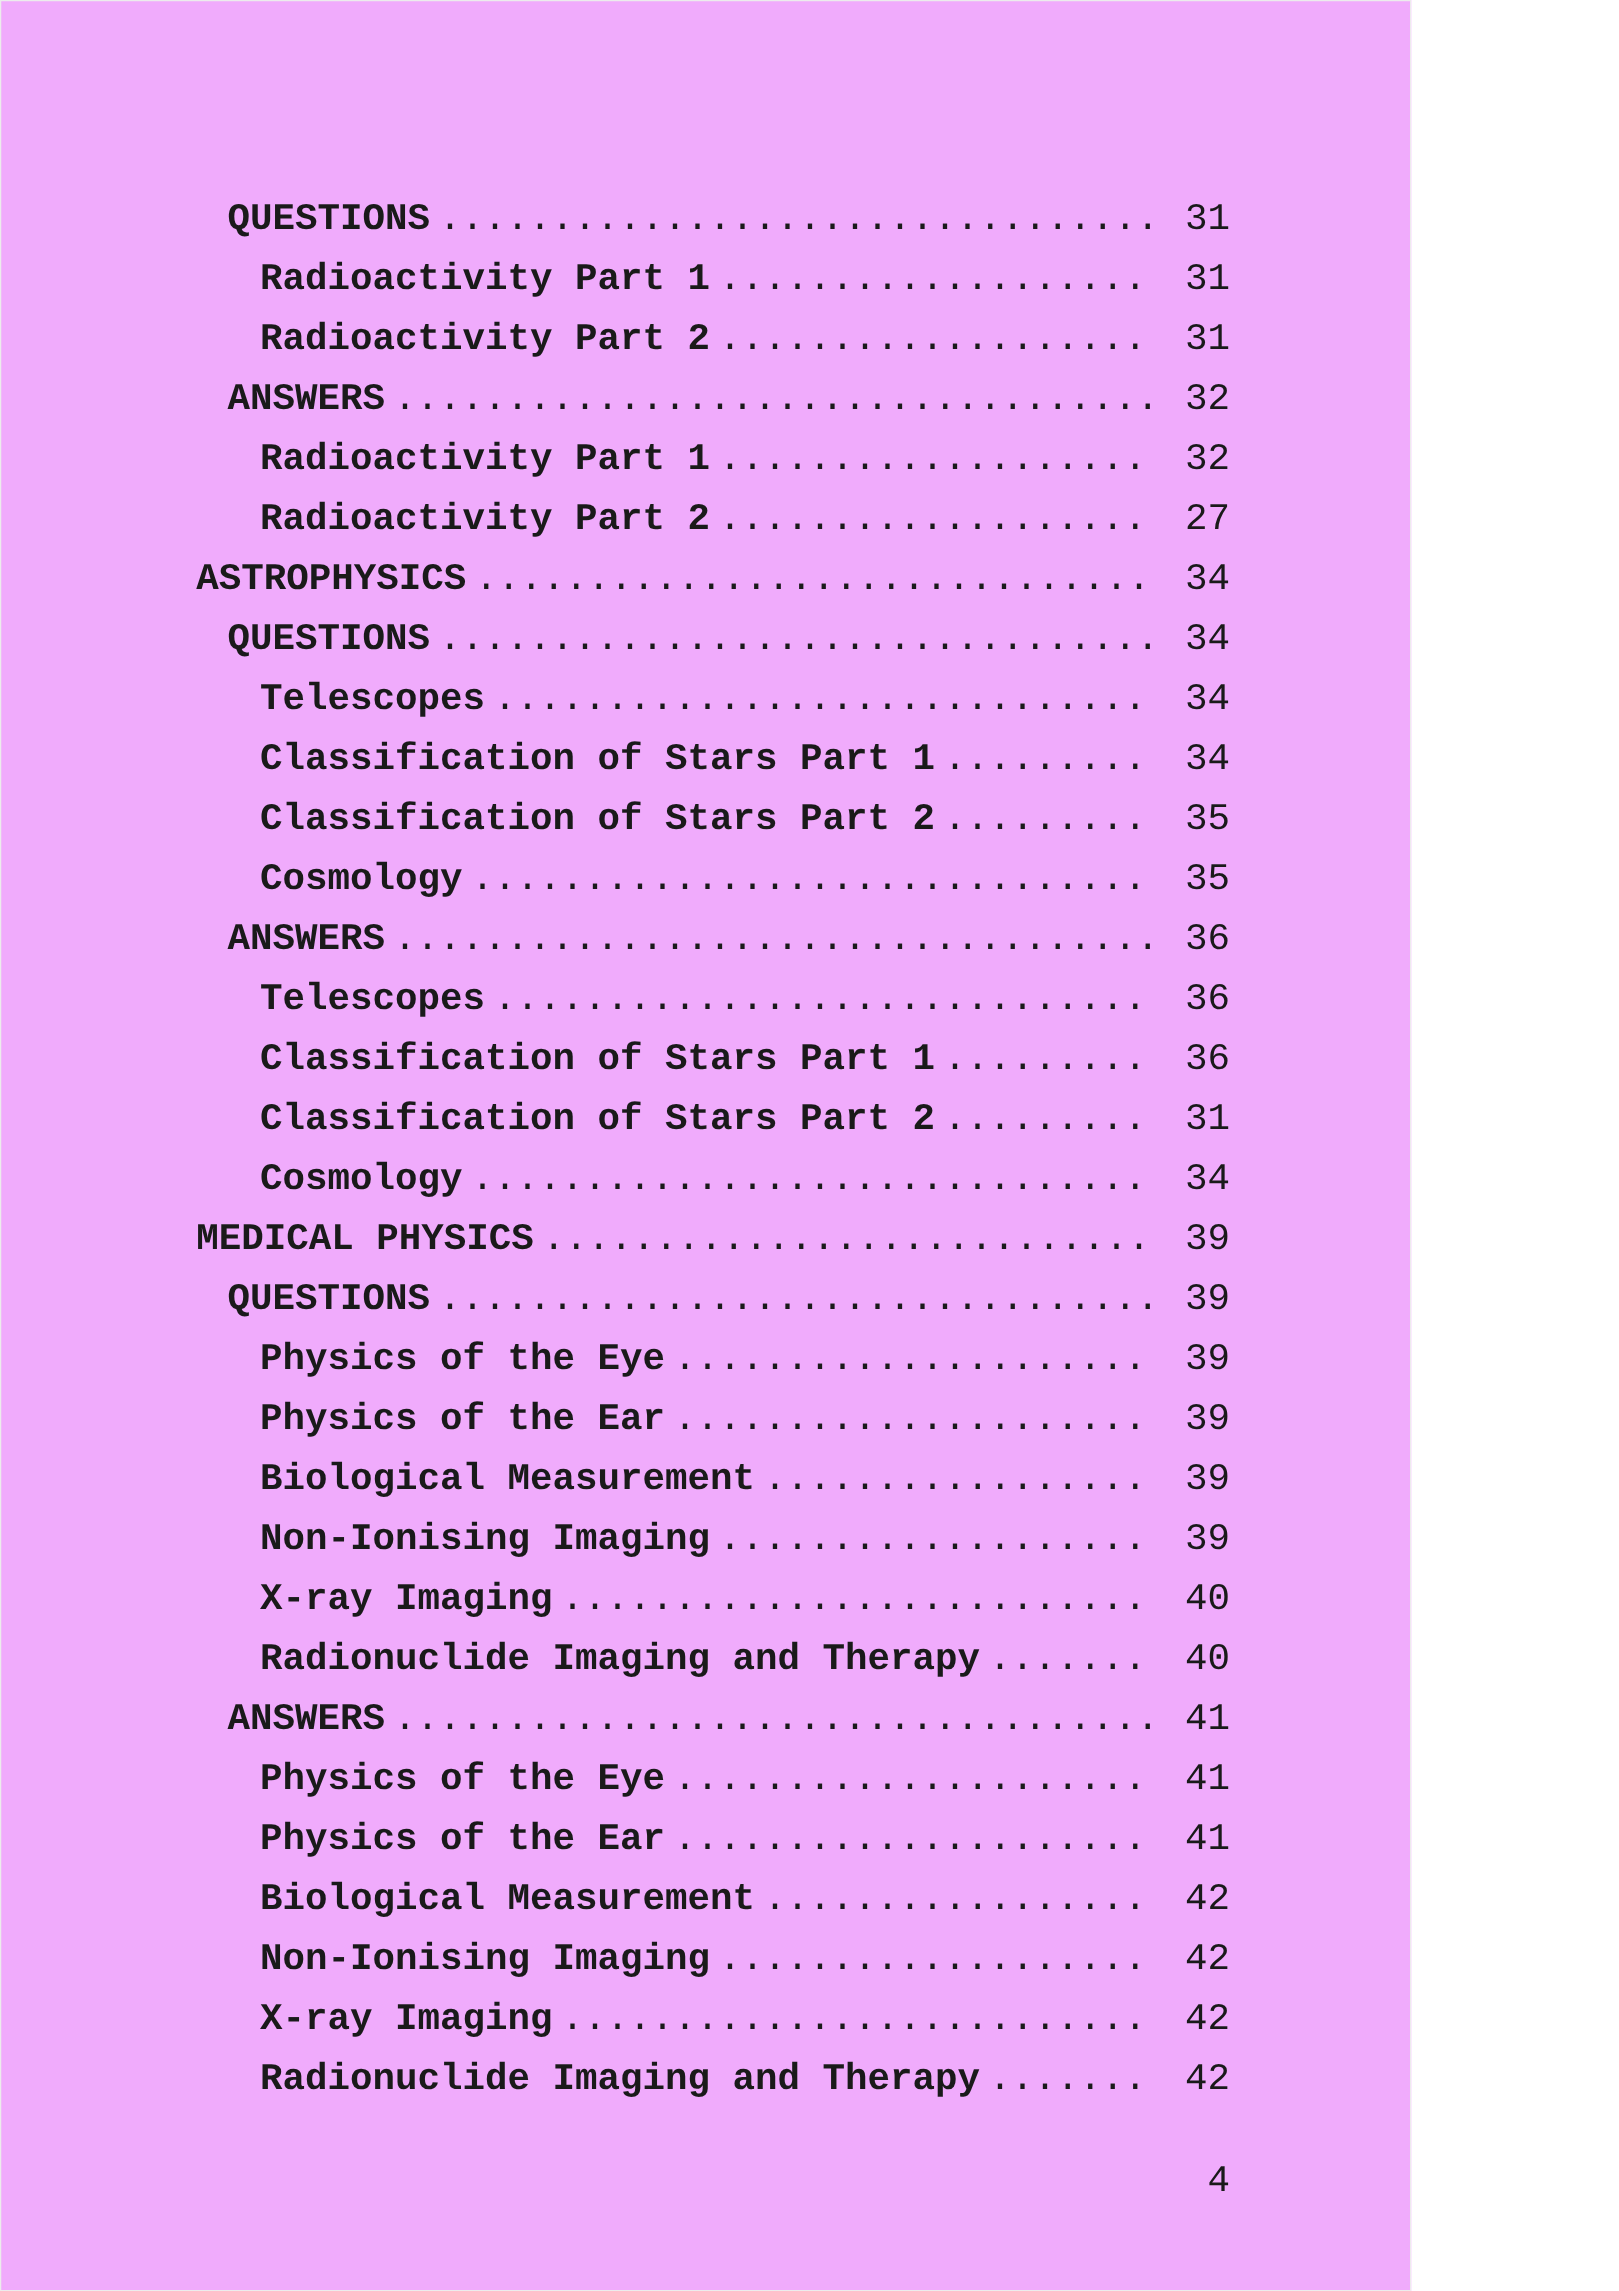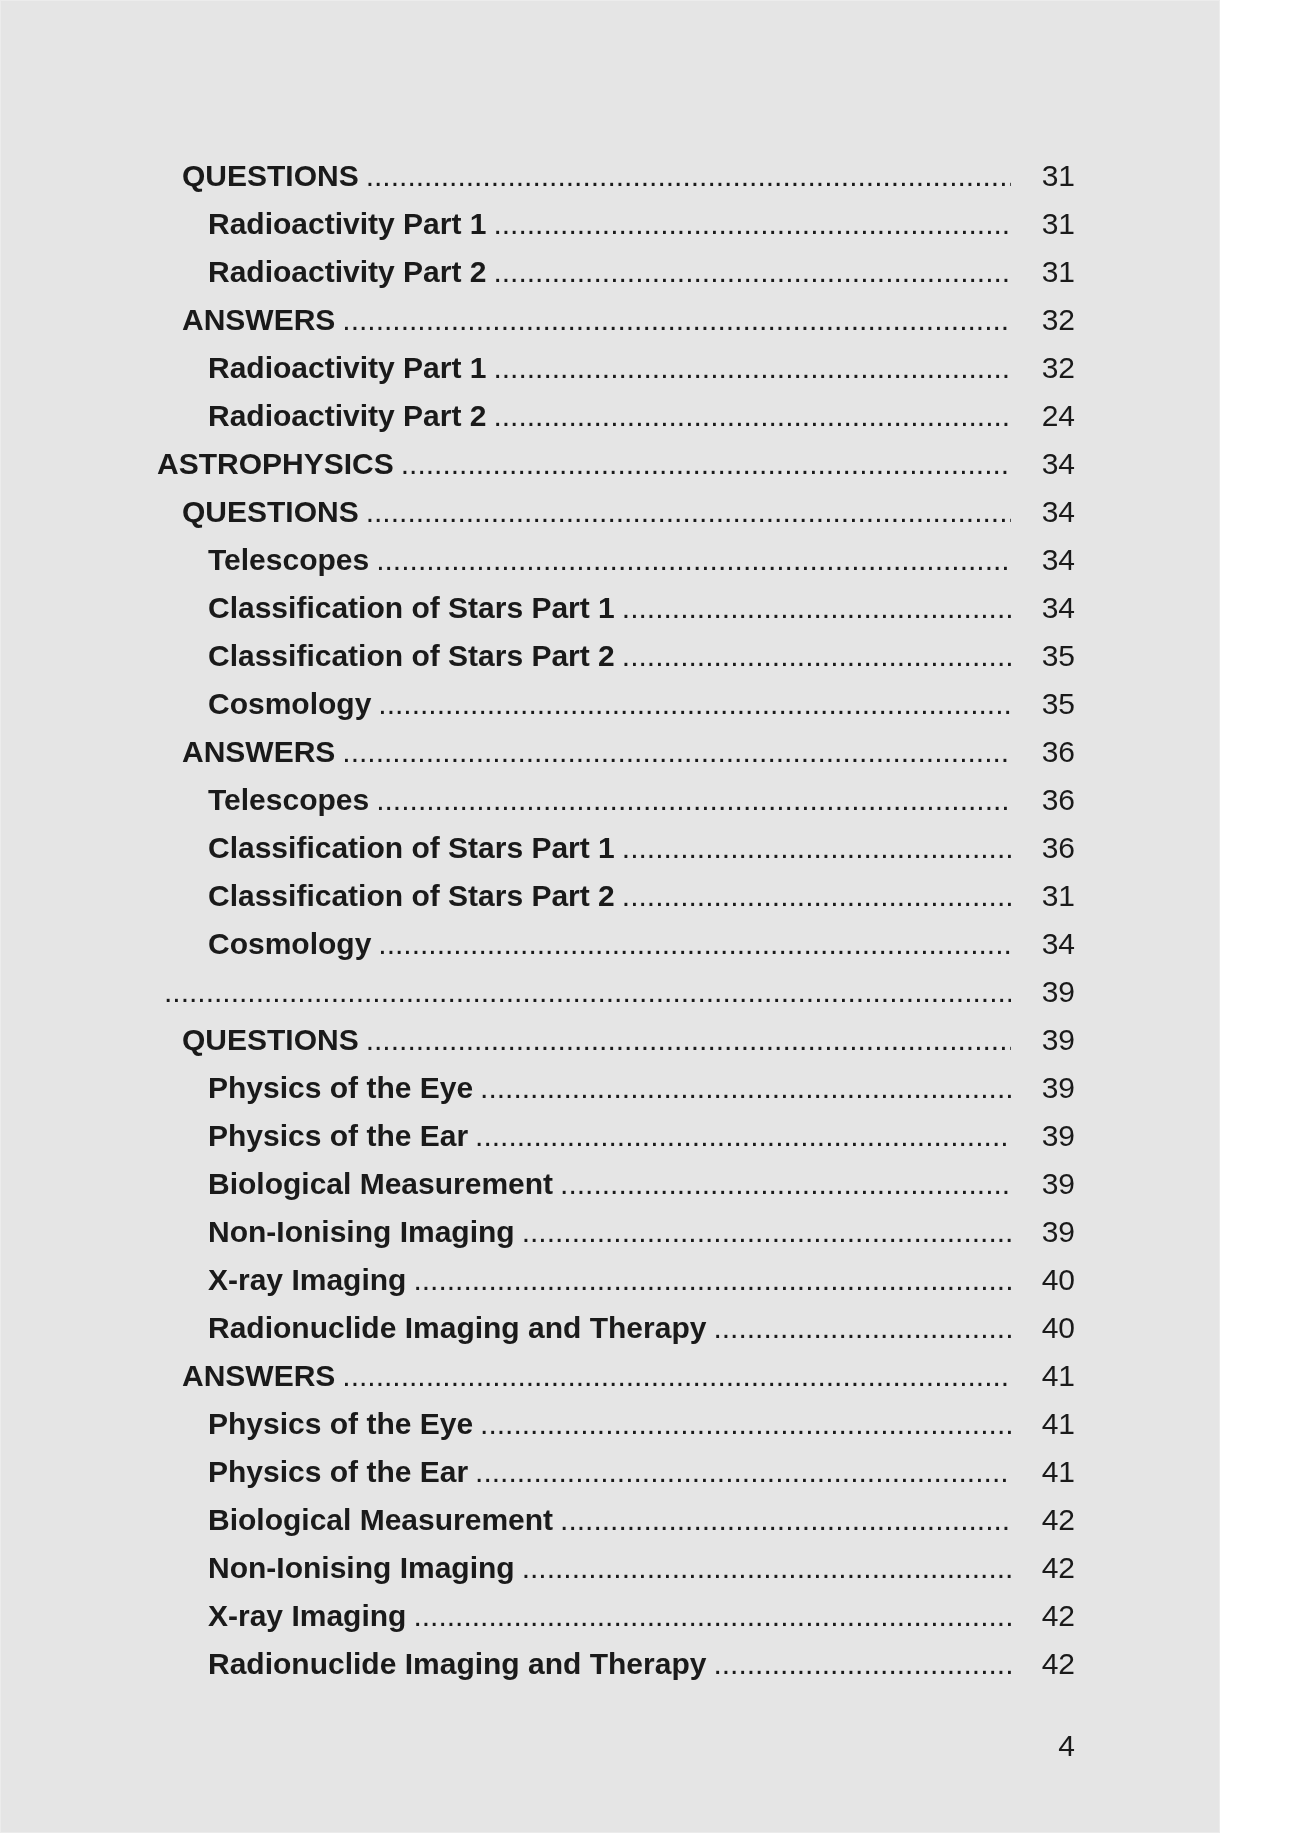--- a/index.html
+++ b/index.html
@@ -2,25 +2,25 @@
 <html><head>
 <meta charset="utf-8">
 <style>
   html, body {
     margin: 0;
     padding: 0;
     background: #ffffff;
   }
   .page {
     position: relative;
-    width: 1220px;
+    width: 1129px;
     height: 1833px;
-    background: #e5e5e5;
+    background: #f0abfc;
     box-shadow: inset 0 0 0 1px #ececec;
-    font-family: Liberation Sans, sans-serif;
+    font-family: Liberation Mono, monospace;
     color: #1a1a1a;
     overflow: hidden;
   }
   .toc {
     position: absolute;
     left: 157px;
     right: 145px;
     top: 152px;
   }
   .toc-row {
@@ -91,21 +91,21 @@
         <span class="pagenum">32</span>
       </div>
       <div class="toc-row lvl-2">
         <span class="label">Radioactivity Part 1</span>
         <span class="leader">........................................................................................................................................................................................................</span>
         <span class="pagenum">32</span>
       </div>
       <div class="toc-row lvl-2">
         <span class="label">Radioactivity Part 2</span>
         <span class="leader">........................................................................................................................................................................................................</span>
-        <span class="pagenum">24</span>
+        <span class="pagenum">27</span>
       </div>
       <div class="toc-row lvl-0">
         <span class="label">ASTROPHYSICS</span>
         <span class="leader">........................................................................................................................................................................................................</span>
         <span class="pagenum">34</span>
       </div>
       <div class="toc-row lvl-1">
         <span class="label">QUESTIONS</span>
         <span class="leader">........................................................................................................................................................................................................</span>
         <span class="pagenum">34</span>
@@ -149,20 +149,21 @@
         <span class="label">Classification of Stars Part 2</span>
         <span class="leader">........................................................................................................................................................................................................</span>
         <span class="pagenum">31</span>
       </div>
       <div class="toc-row lvl-2">
         <span class="label">Cosmology</span>
         <span class="leader">........................................................................................................................................................................................................</span>
         <span class="pagenum">34</span>
       </div>
       <div class="toc-row lvl-0">
+        <span class="label">MEDICAL PHYSICS</span>
         <span class="leader">........................................................................................................................................................................................................</span>
         <span class="pagenum">39</span>
       </div>
       <div class="toc-row lvl-1">
         <span class="label">QUESTIONS</span>
         <span class="leader">........................................................................................................................................................................................................</span>
         <span class="pagenum">39</span>
       </div>
       <div class="toc-row lvl-2">
         <span class="label">Physics of the Eye</span>

